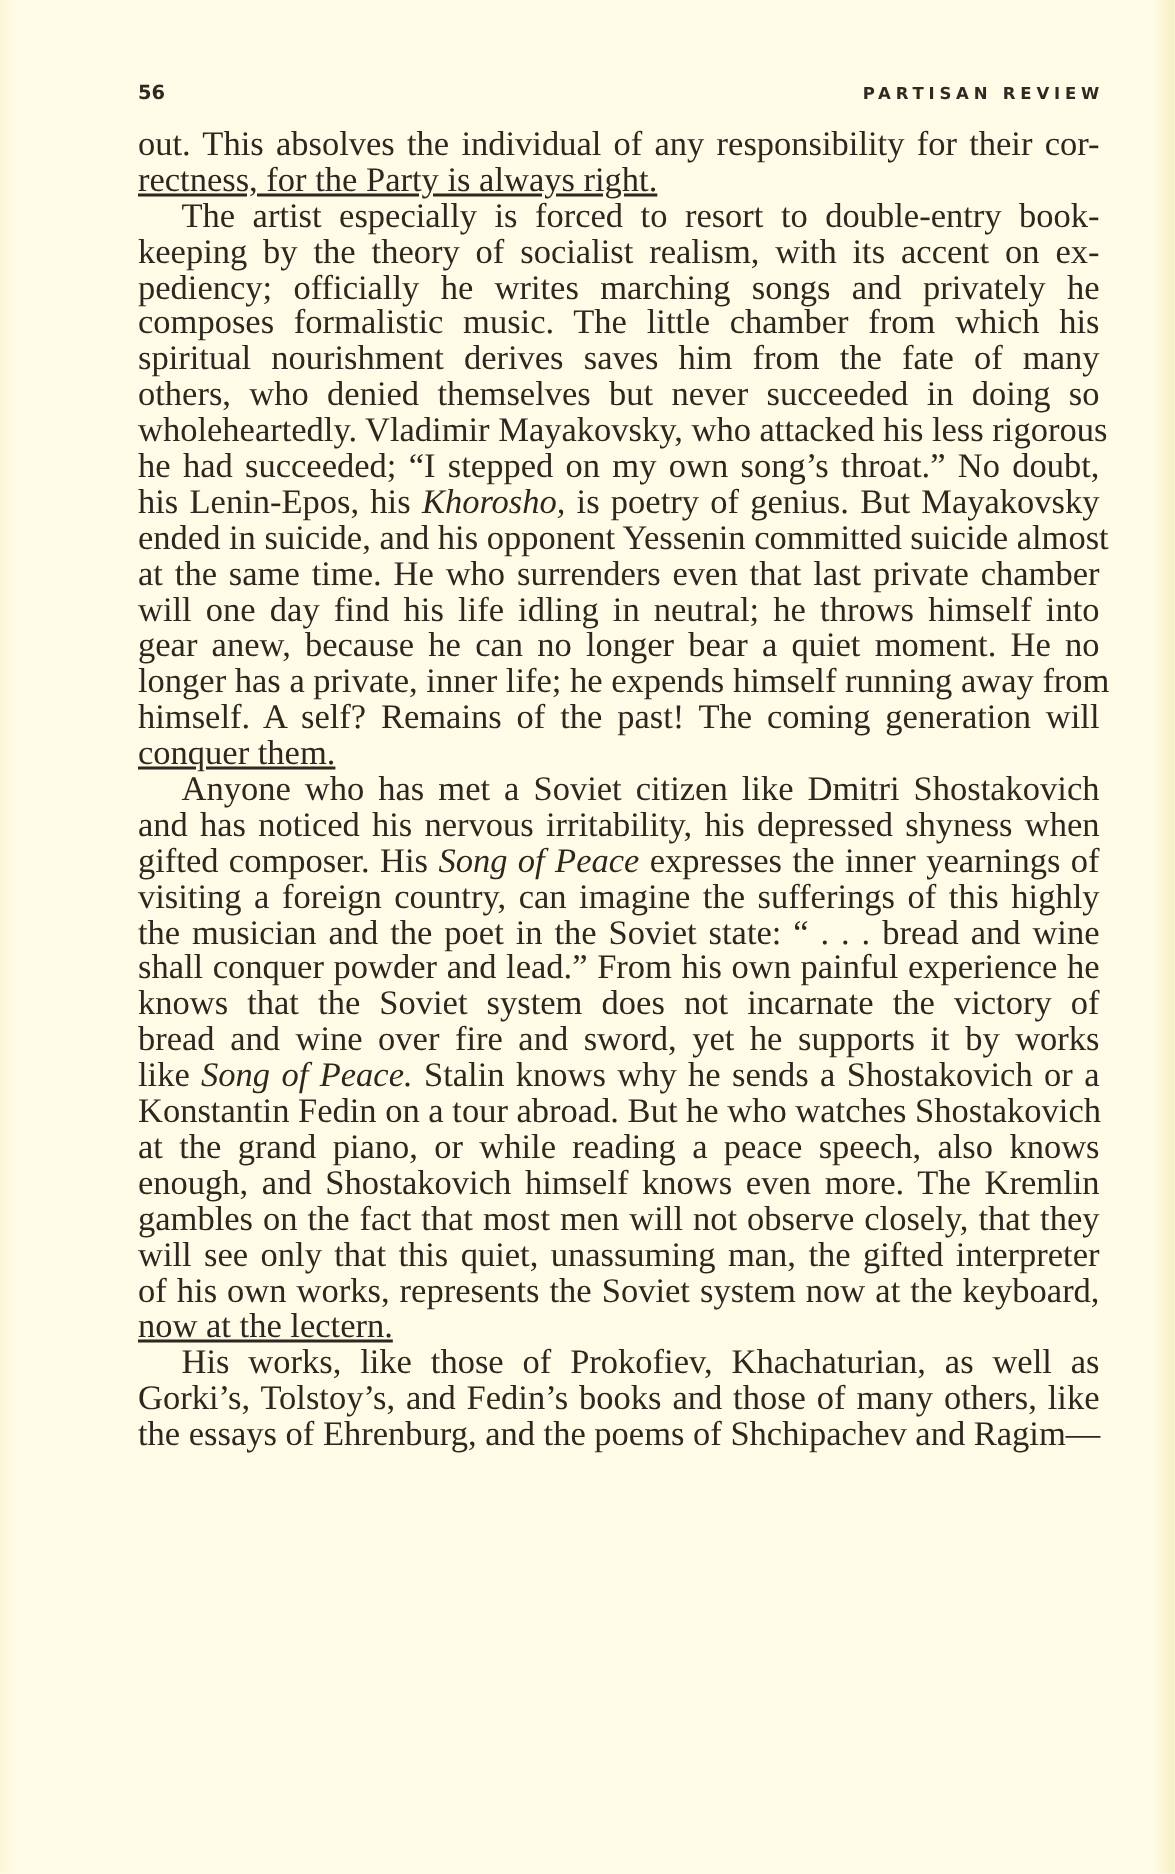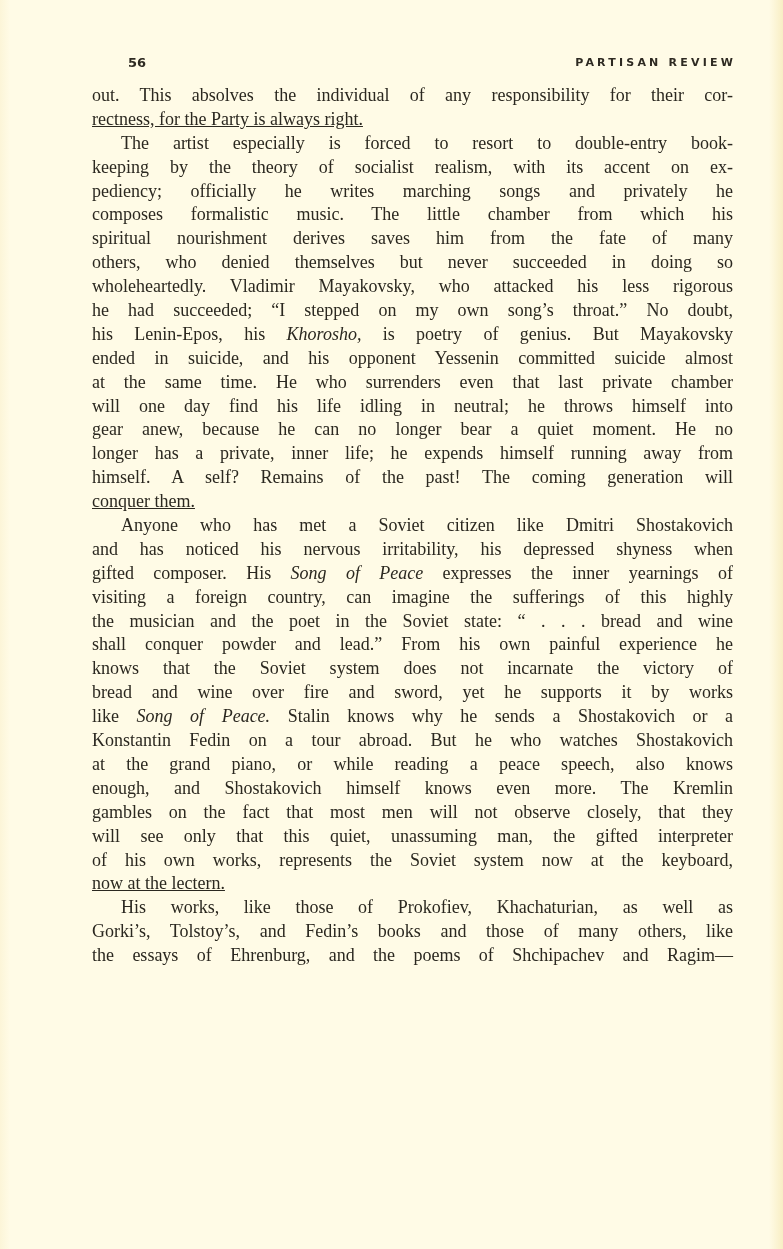--- a/index.html
+++ b/index.html
@@ -38,34 +38,33 @@
     display: flex;
     justify-content: space-between;
     align-items: center;
     font-family: "DejaVu Sans", sans-serif;
     font-weight: bold;
     color: #2e2a22;
   }
   .page-number {
     font-size: 13px;
     letter-spacing: 0px;
-    margin-left: 36px;
   }
   .running-title {
     font-size: 11px;
     letter-spacing: 3.2px;
     margin-right: -3px;
   }
   .body-text {
     position: absolute;
     top: 84px;
     left: 92px;
     width: 641px;
     font-family: "Liberation Serif", serif;
-    font-size: 18px;
+    font-size: 23px;
     line-height: 23.9px;
     color: #2b2820;
   }
   .line {
     display: block;
     text-align: justify;
     text-align-last: justify;
     white-space: nowrap;
     height: 23.9px;
   }

